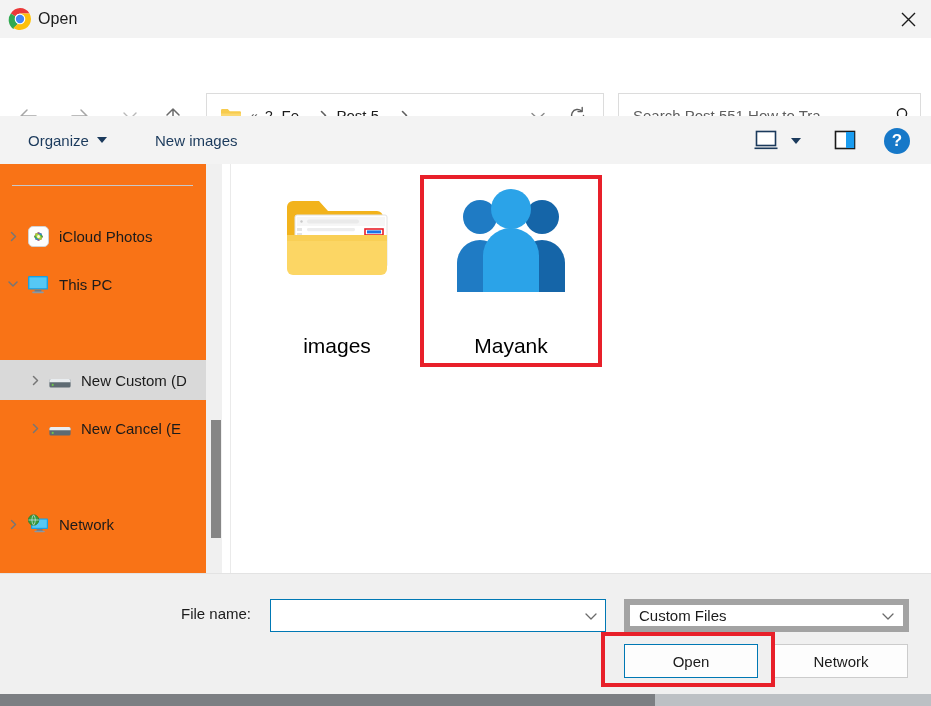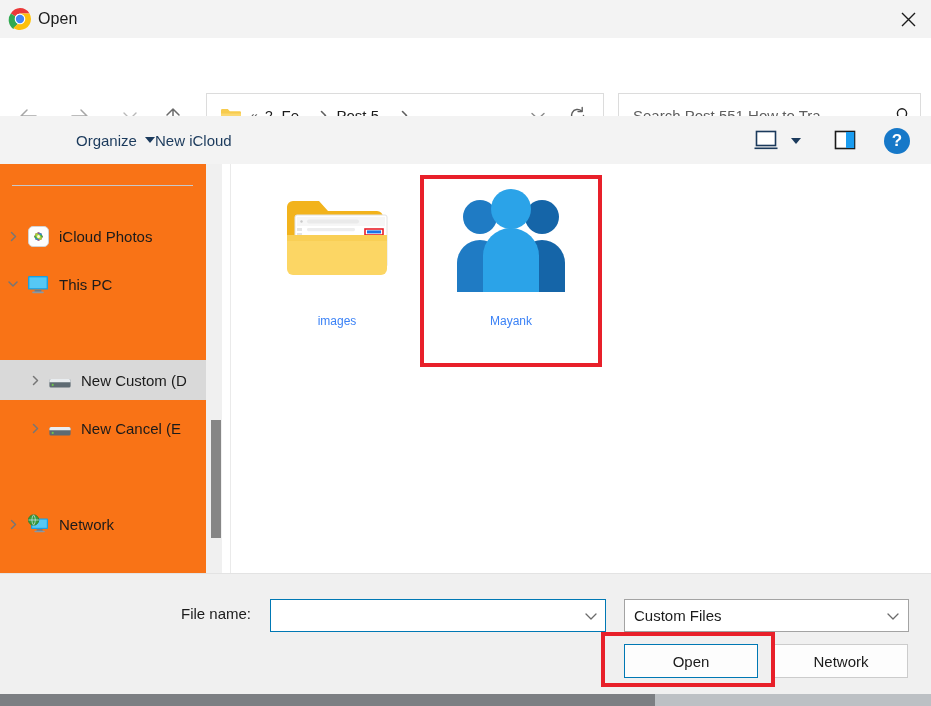--- a/index.html
+++ b/index.html
@@ -164,21 +164,20 @@
     position: absolute;
     left: 18px; top: 8px;
     height: 32px;
     padding: 0 10px;
     display: flex; align-items: center; gap: 8px;
     cursor: pointer;
   }
   #organize-label {
     font-size: 15px;
     color: #1b3a5c;
-    margin-left: 48px;
   }
   #organize-caret {
     width: 0; height: 0;
     border-left: 5px solid transparent;
     border-right: 5px solid transparent;
     border-top: 6px solid #1b3a5c;
   }
   #newfolder-button {
     position: absolute;
     left: 145px; top: 8px;
@@ -309,23 +308,23 @@
     display: flex;
     flex-direction: column;
     align-items: center;
     cursor: pointer;
   }
   .file-thumb {
     width: 128px; height: 128px;
     display: flex; align-items: center; justify-content: center;
   }
   .file-label {
-    margin-top: 8px;
-    font-size: 12px;
-    color: #3b82f6;
+    margin-top: 28px;
+    font-size: 21px;
+    color: #000000;
     text-align: center;
   }
   #file-item-images { left: 26px; top: 14px; }
   #file-item-mayank { left: 200px; top: 14px; }
 
   #mayank-highlight {
     position: absolute;
     left: 420px; top: 175px;
     width: 182px; height: 192px;
     border: 4px solid #e8202a;
@@ -370,21 +369,21 @@
   }
   #filename-caret {
     width: 28px; flex: none;
     display: flex; align-items: center; justify-content: center;
     cursor: pointer;
   }
   #filetype-select {
     position: absolute;
     left: 624px; top: 25px;
     width: 285px; height: 33px;
-    border: 1px solid #a3a3a3;
+    border: 6px solid #a3a3a3;
     background: #ffffff;
     box-sizing: border-box;
     display: flex;
     align-items: center;
     cursor: pointer;
   }
   #filetype-label {
     margin-left: 9px;
     flex: 1;
     font-size: 15px;
@@ -522,21 +521,21 @@
       </div>
     </div>
   </div>
 
   <div id="cmdbar">
     <div id="organize-button">
       <span id="organize-label">Organize</span>
       <span id="organize-caret"></span>
     </div>
     <div id="newfolder-button">
-      <span id="newfolder-label">New iCloud</span>
+      <span id="newfolder-label">New images</span>
     </div>
     <div id="view-button">
       <svg width="28" height="24" viewBox="0 0 28 24">
         <rect x="4.5" y="3.5" width="19" height="14" fill="#ffffff" stroke="#1b3a5c" stroke-width="1.6"></rect>
         <rect x="2.5" y="19.5" width="23" height="1.6" fill="#1b3a5c"></rect>
       </svg>
     </div>
     <div id="view-caret-button">
       <span id="view-caret"></span>
     </div>

